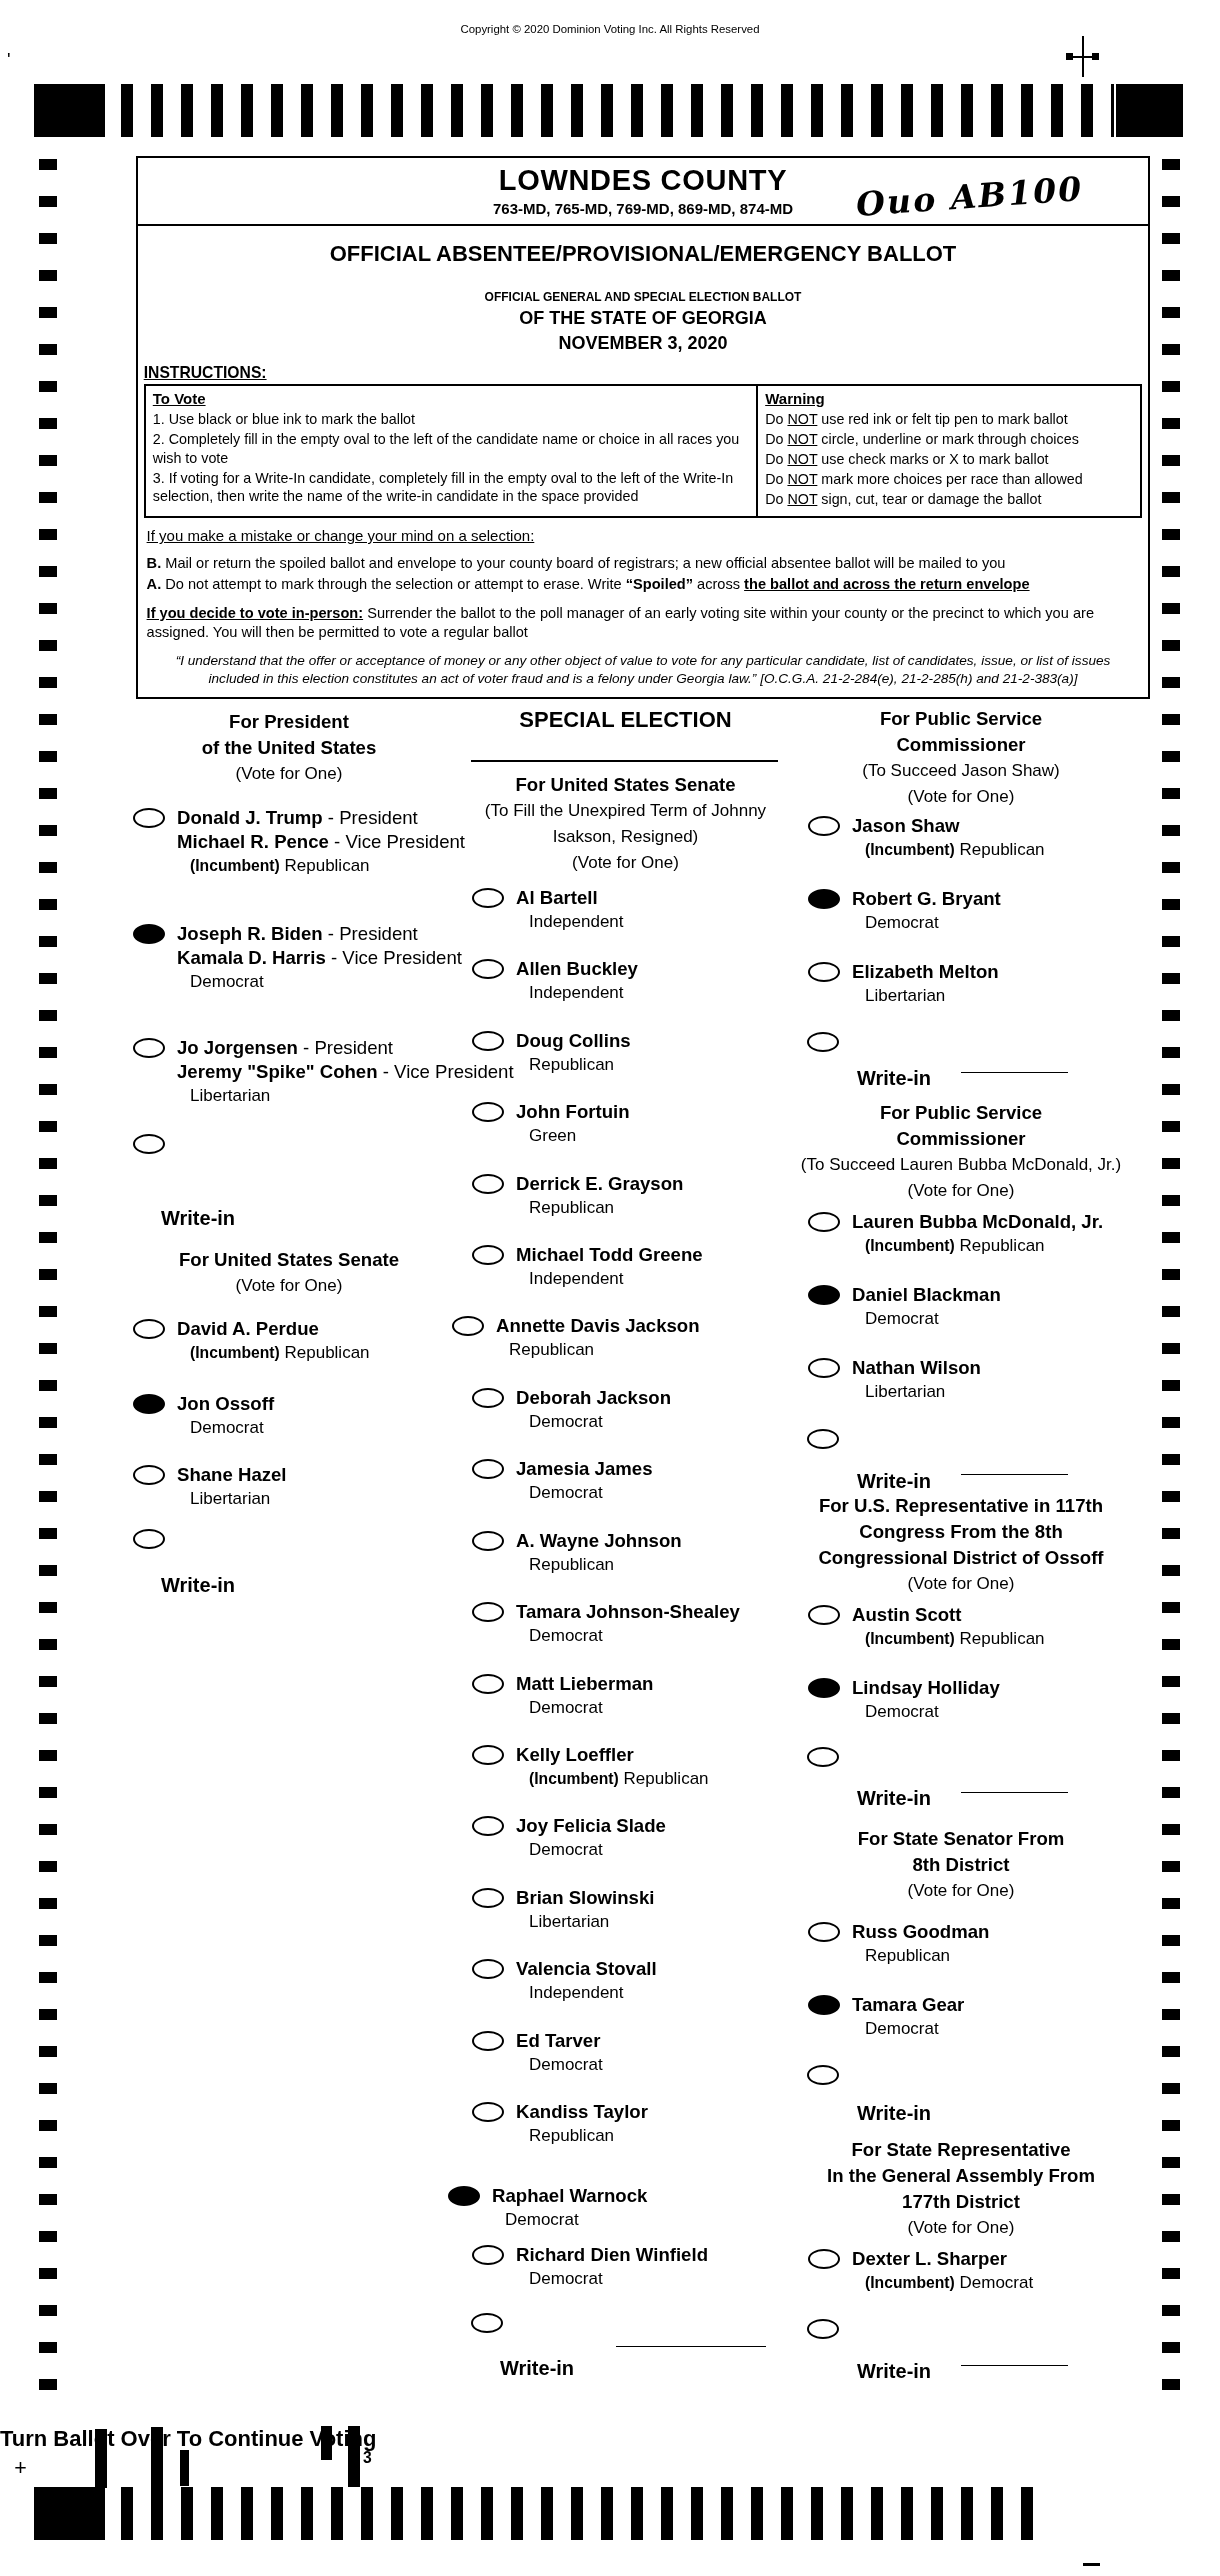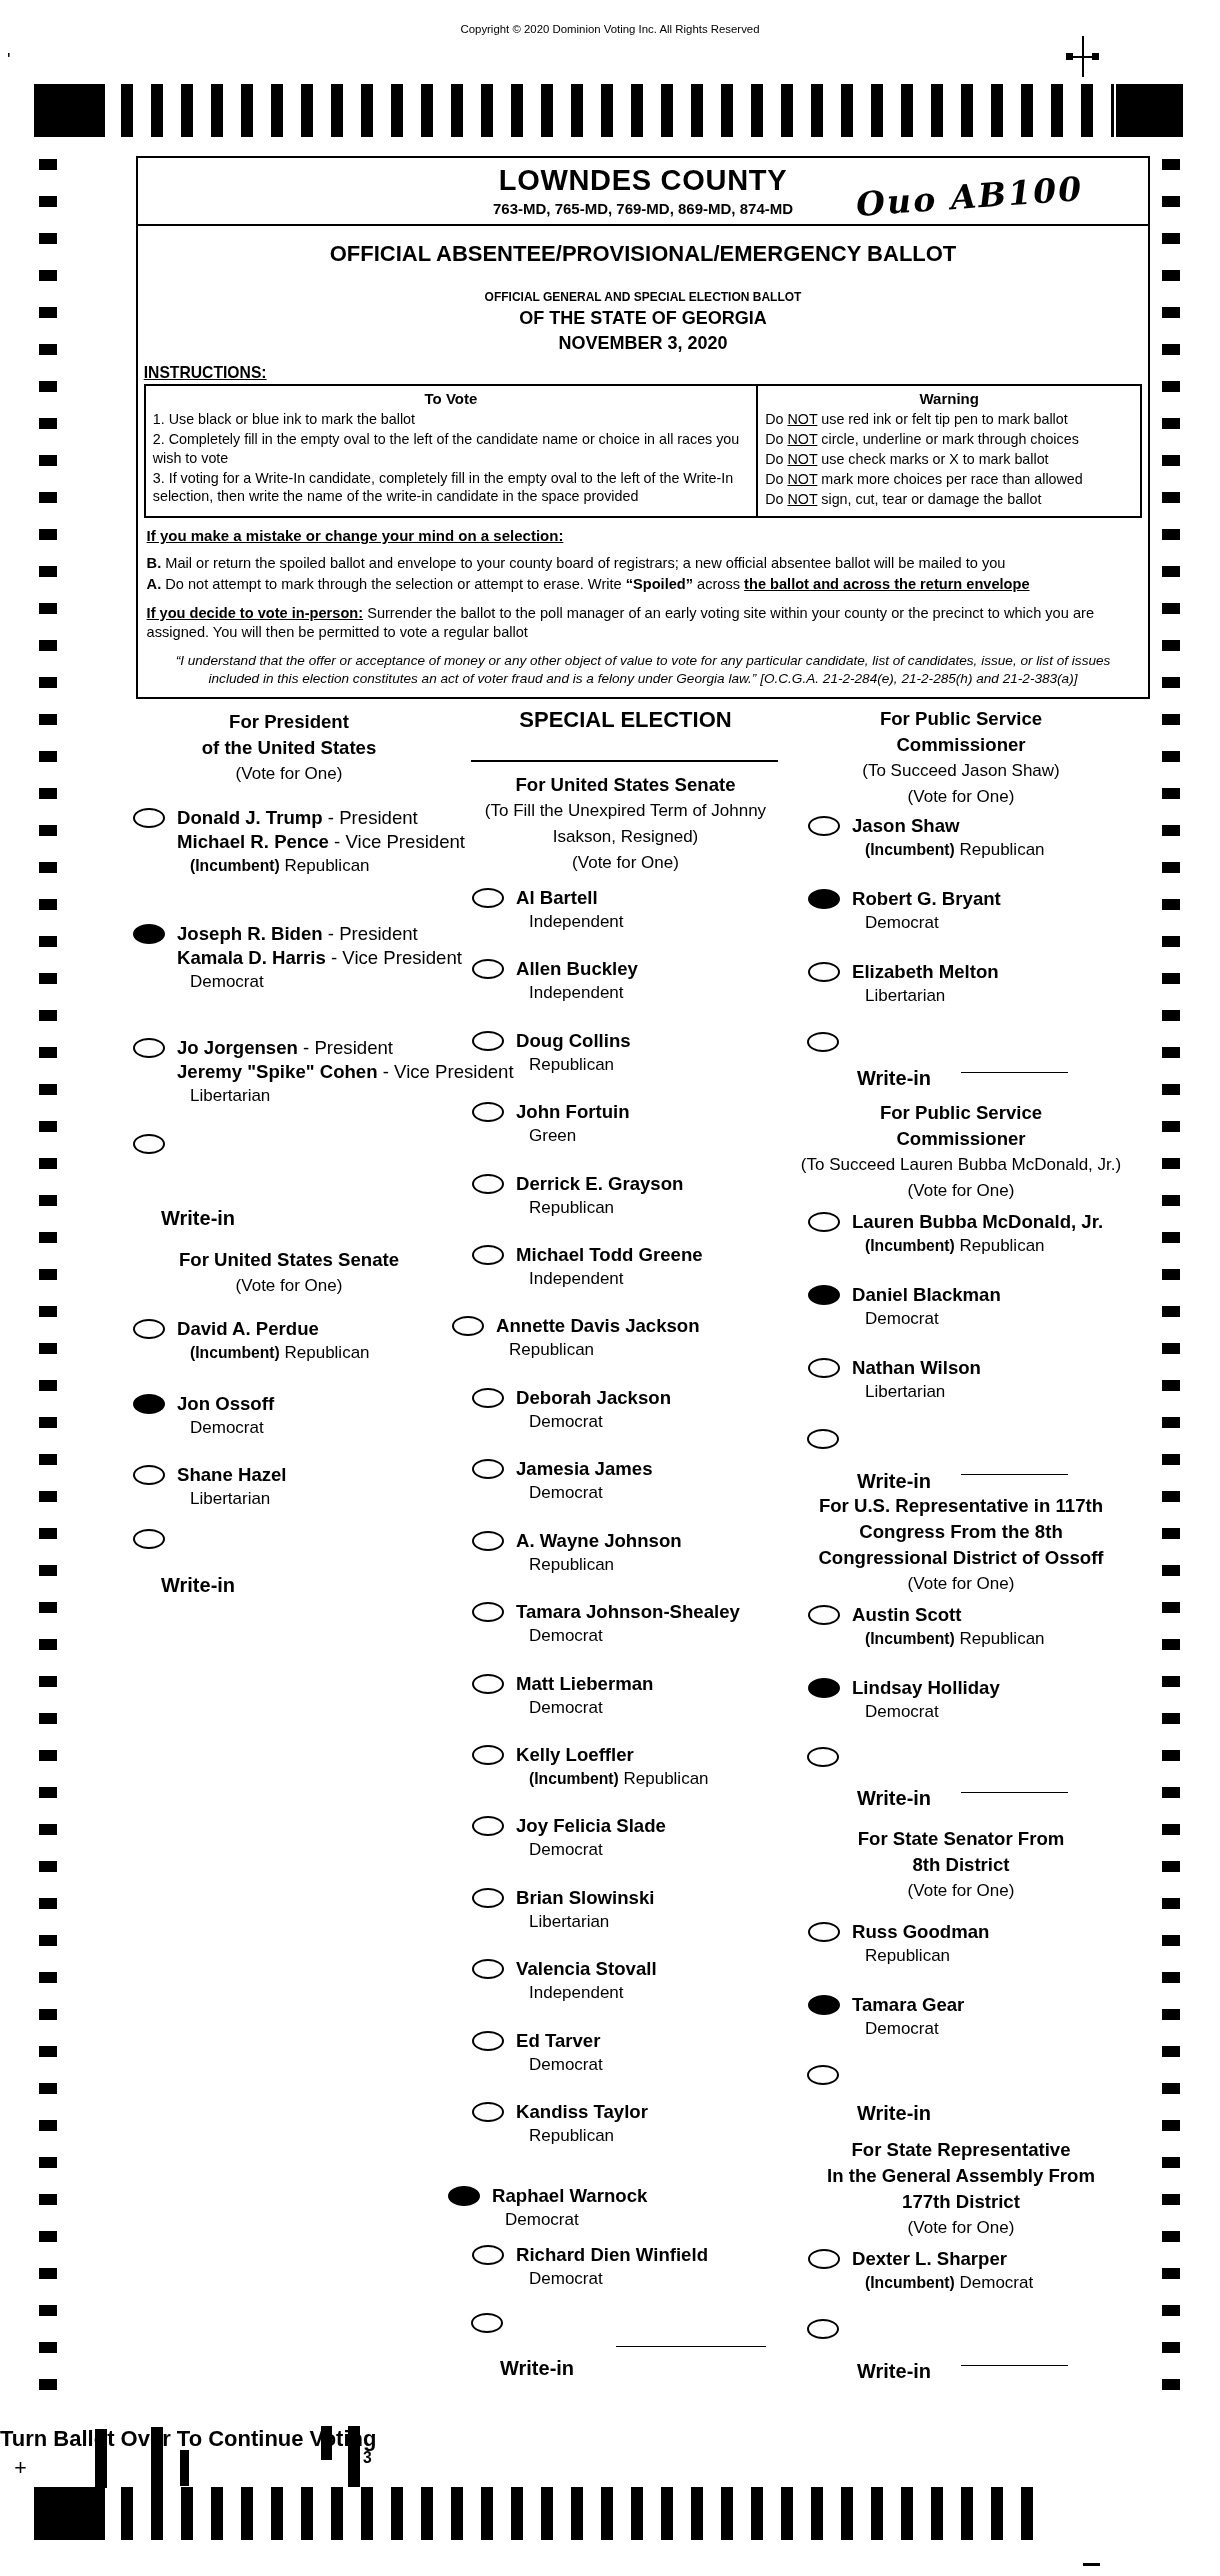--- a/index.html
+++ b/index.html
@@ -28,25 +28,25 @@
   .districts{text-align:center;font-size:15px;font-weight:700;margin-top:2.9px;}
   .handwriting{position:absolute;right:64px;top:18.6px;font-family:"DejaVu Serif",serif;
     font-style:italic;font-weight:700;font-size:33px;transform:rotate(-4deg);letter-spacing:2.1px;}
   .t1{text-align:center;font-size:22px;font-weight:700;margin-top:15.7px;}
   .t2{text-align:center;font-size:12px;font-weight:700;margin-top:23px;}
   .t3,.t4{text-align:center;font-size:18px;font-weight:700;margin-top:3.6px;}
   .instr-label{font-size:15.7px;font-weight:700;margin:10px 0 2.9px 5.7px;text-decoration:underline;}
   .ibox{margin:0 5.7px;border:2.1px solid #000;display:flex;font-size:14.3px;line-height:1.3;}
   .iv{flex:1.62;padding:2.9px 7.1px 5.7px;}
   .iw{flex:1;border-left:2.1px solid #000;padding:2.9px 7.1px 5.7px;}
-  .ihead{font-weight:700;font-size:15px;margin-bottom:1.4px;text-align:center;}
+  .ihead{font-weight:700;text-decoration:underline;font-size:15px;margin-bottom:1.4px;}
   .iitem{margin:1.4px 0;}
   .u{text-decoration:underline;}
   .msec{padding:8.6px 8.6px 0;font-size:14.6px;line-height:1.3;}
-  .mhead{font-weight:700;text-decoration:underline;font-size:15px;margin-bottom:8.6px;}
+  .mhead{font-weight:400;text-decoration:underline;font-size:15px;margin-bottom:8.6px;}
   .mline{margin:1.4px 0;}
   .inperson{margin-top:10px;}
   .legal{margin:10px 17px 0;font-style:italic;text-align:center;font-size:13.6px;line-height:1.33;}
   
   .rh{position:absolute;text-align:center;font-weight:700;font-size:18.6px;line-height:26px;}
   .rh .sub{font-weight:400;font-size:17px;white-space:nowrap;}
   .stitle{position:absolute;text-align:center;font-weight:700;font-size:22px;}
   .hline{position:absolute;height:2.1px;background:#000;}
   .cand{position:absolute;width:300px;}
   .cl{font-size:18.6px;font-weight:700;line-height:24px;white-space:nowrap;}

